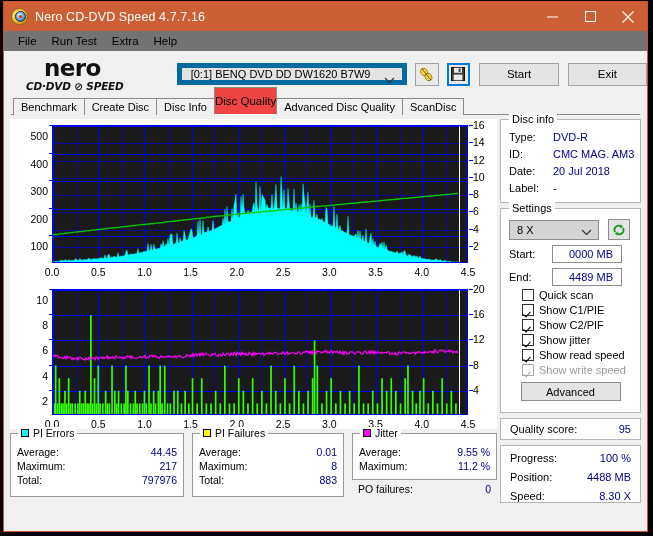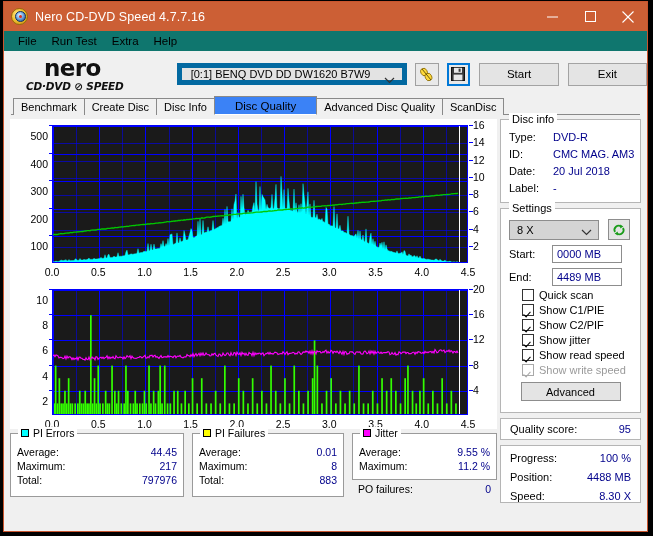--- a/index.html
+++ b/index.html
@@ -33,21 +33,21 @@
     background:radial-gradient(circle at 40% 35%, #e8f2ff 0%, #7fb3e8 40%, #15408c 100%);
     border:1px solid #0d2e63;box-sizing:border-box;
   }
   .tb-icon .dot{position:absolute;left:8px;top:7px;width:3px;height:3px;border-radius:50%;background:#d83020;}
   .tb-title{color:#ffffff;font-size:12.5px;letter-spacing:.1px;}
   .tb-btns{position:absolute;right:0;top:0;height:29px;display:flex;}
   .tb-btn{width:38px;height:29px;display:flex;align-items:center;justify-content:center;color:#fff;font-size:13px;line-height:1;}
   .tb-btn svg{display:block;}
   
   .menubar{
-    height:20px;background:#0f766e;display:flex;align-items:center;padding-left:7px;
+    height:20px;background:#737373;display:flex;align-items:center;padding-left:7px;
     flex:0 0 auto;font-size:11.5px;color:#000;
   }
   .menubar .mi{padding:2px 8px 2px 7px;cursor:default;}
   
   .toolbar{
     flex:0 0 auto;height:44px;background:#f0f0f0;display:flex;align-items:center;
     border-top:1px solid #f0f0f0;
   }
   .logo{width:150px;margin-left:22px;display:flex;flex-direction:column;align-items:flex-start;
         justify-content:center;line-height:1;}
@@ -83,22 +83,22 @@
   }
   .tabstrip:after{
     content:"";position:absolute;left:7px;right:7px;bottom:0;height:1px;background:#898989;
   }
   .tab{
     height:17px;background:#f0f0f0;border:1px solid #898989;border-bottom:none;
     box-sizing:border-box;display:flex;align-items:center;padding:0 7px;font-size:11px;color:#000;
     margin-right:-1px;position:relative;z-index:1;
   }
   .tab.active{
-    height:19px;background:#3b82f6;z-index:3;border-bottom:1px solid #ffffff;
-    font-size:11.5px;padding:0 20px;
+    height:28px;background:#ef4444;z-index:3;border-bottom:1px solid #ffffff;
+    font-size:11.5px;padding:0 0;
   }
   
   .content{flex:1 1 auto;display:flex;padding:4px 6px 5px 6px;box-sizing:border-box;}
   .leftcol{width:487px;display:flex;flex-direction:column;}
   .rightcol{width:148px;margin-left:3px;display:flex;flex-direction:column;}
   
   .graph-wrap{position:relative;background:#ffffff;}
   .graph1{height:160px;}
   .graph2{height:150px;}
   .plot{
@@ -142,21 +142,21 @@
   .speedsel .stext{padding-left:7px;}
   .speedsel .chev{position:absolute;right:6px;top:5px;}
   .refresh{
     width:22px;height:21px;background:#e4e4e4;border:1px solid #8d8d8d;box-sizing:border-box;
     display:flex;align-items:center;justify-content:center;margin-left:9px;
   }
   .fieldrow{display:flex;align-items:center;padding-left:8px;margin-top:5px;font-size:11px;color:#000;}
   .fieldrow .lbl{width:43px;}
   .txtin{
     width:70px;height:18px;border:1px solid #8d8d8d;background:#ffffff;box-sizing:border-box;
-    display:flex;align-items:center;padding-left:4px;font-size:11px;color:#00008b;
+    display:flex;align-items:center;padding-left:16px;font-size:11px;color:#00008b;
   }
   .cbrow{display:flex;align-items:center;padding-left:21px;margin-top:3px;font-size:11px;color:#000;}
   .cb{
     width:12px;height:12px;border:1px solid #333;background:#fff;box-sizing:border-box;margin-right:5px;
     position:relative;flex:0 0 auto;
   }
   .cb.checked:after{
     content:"";position:absolute;left:2px;top:5px;width:3px;height:6px;border:solid #000;
     border-width:0 1.6px 1.6px 0;transform:rotate(42deg);
   }

